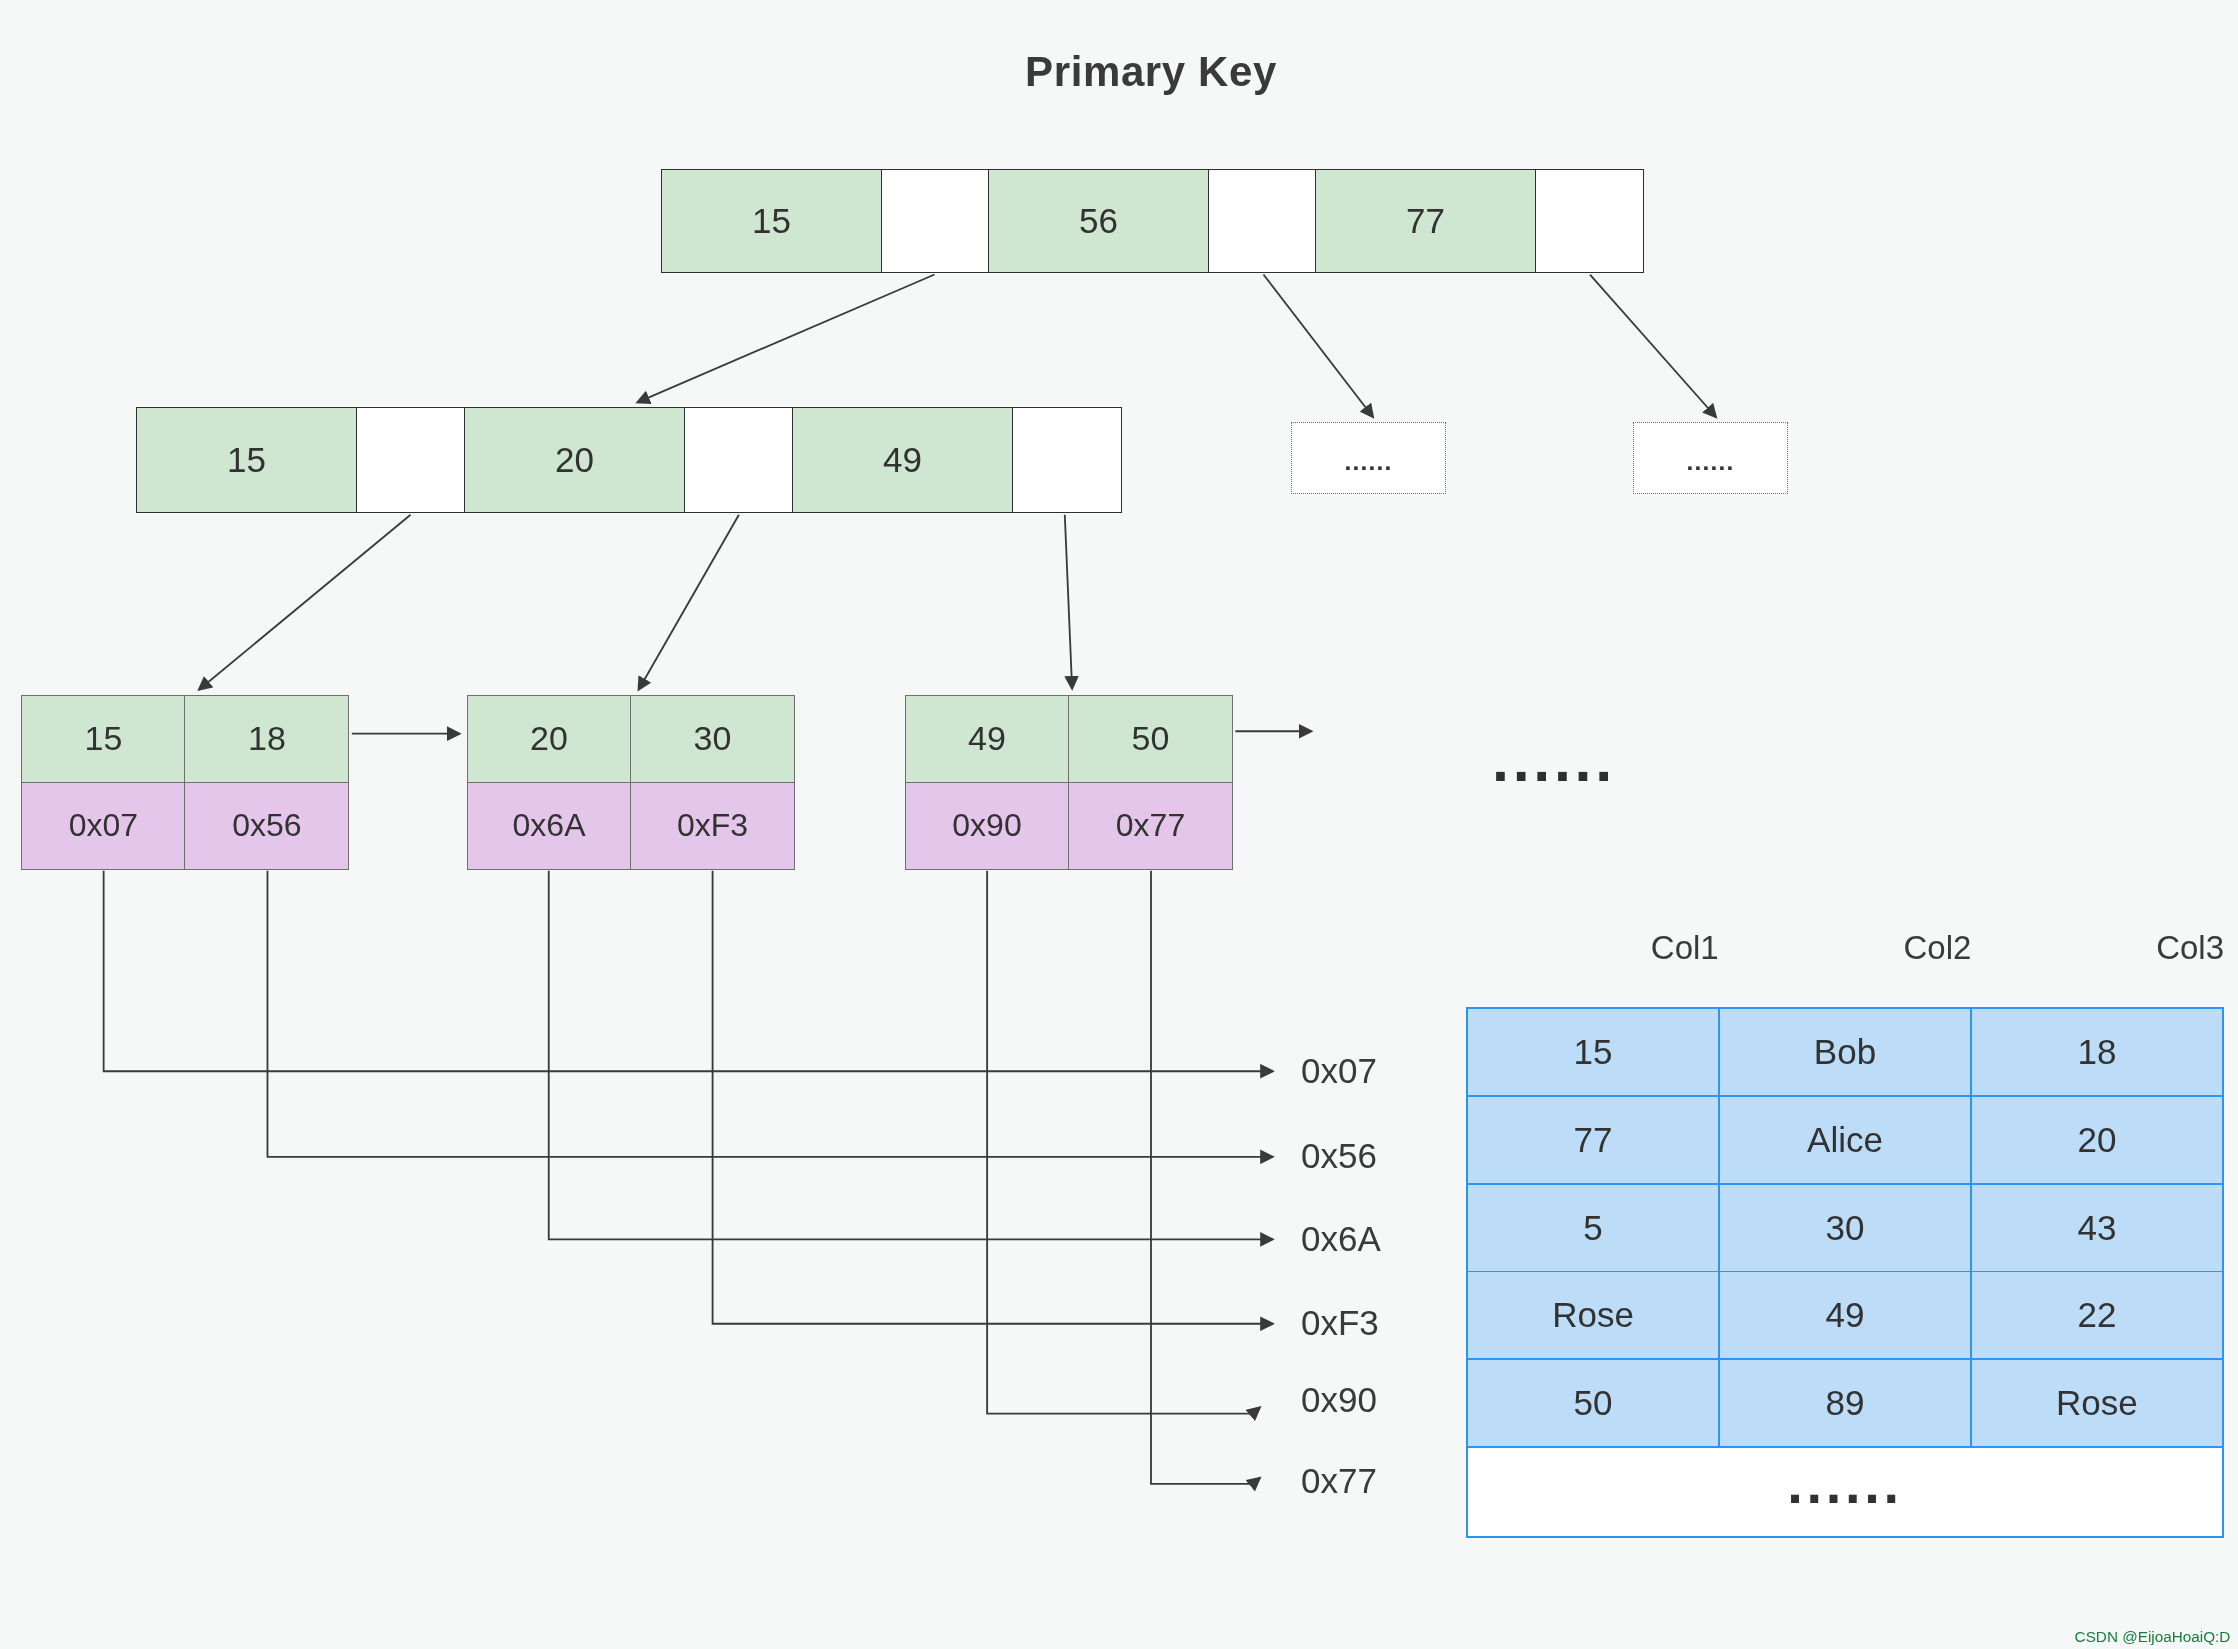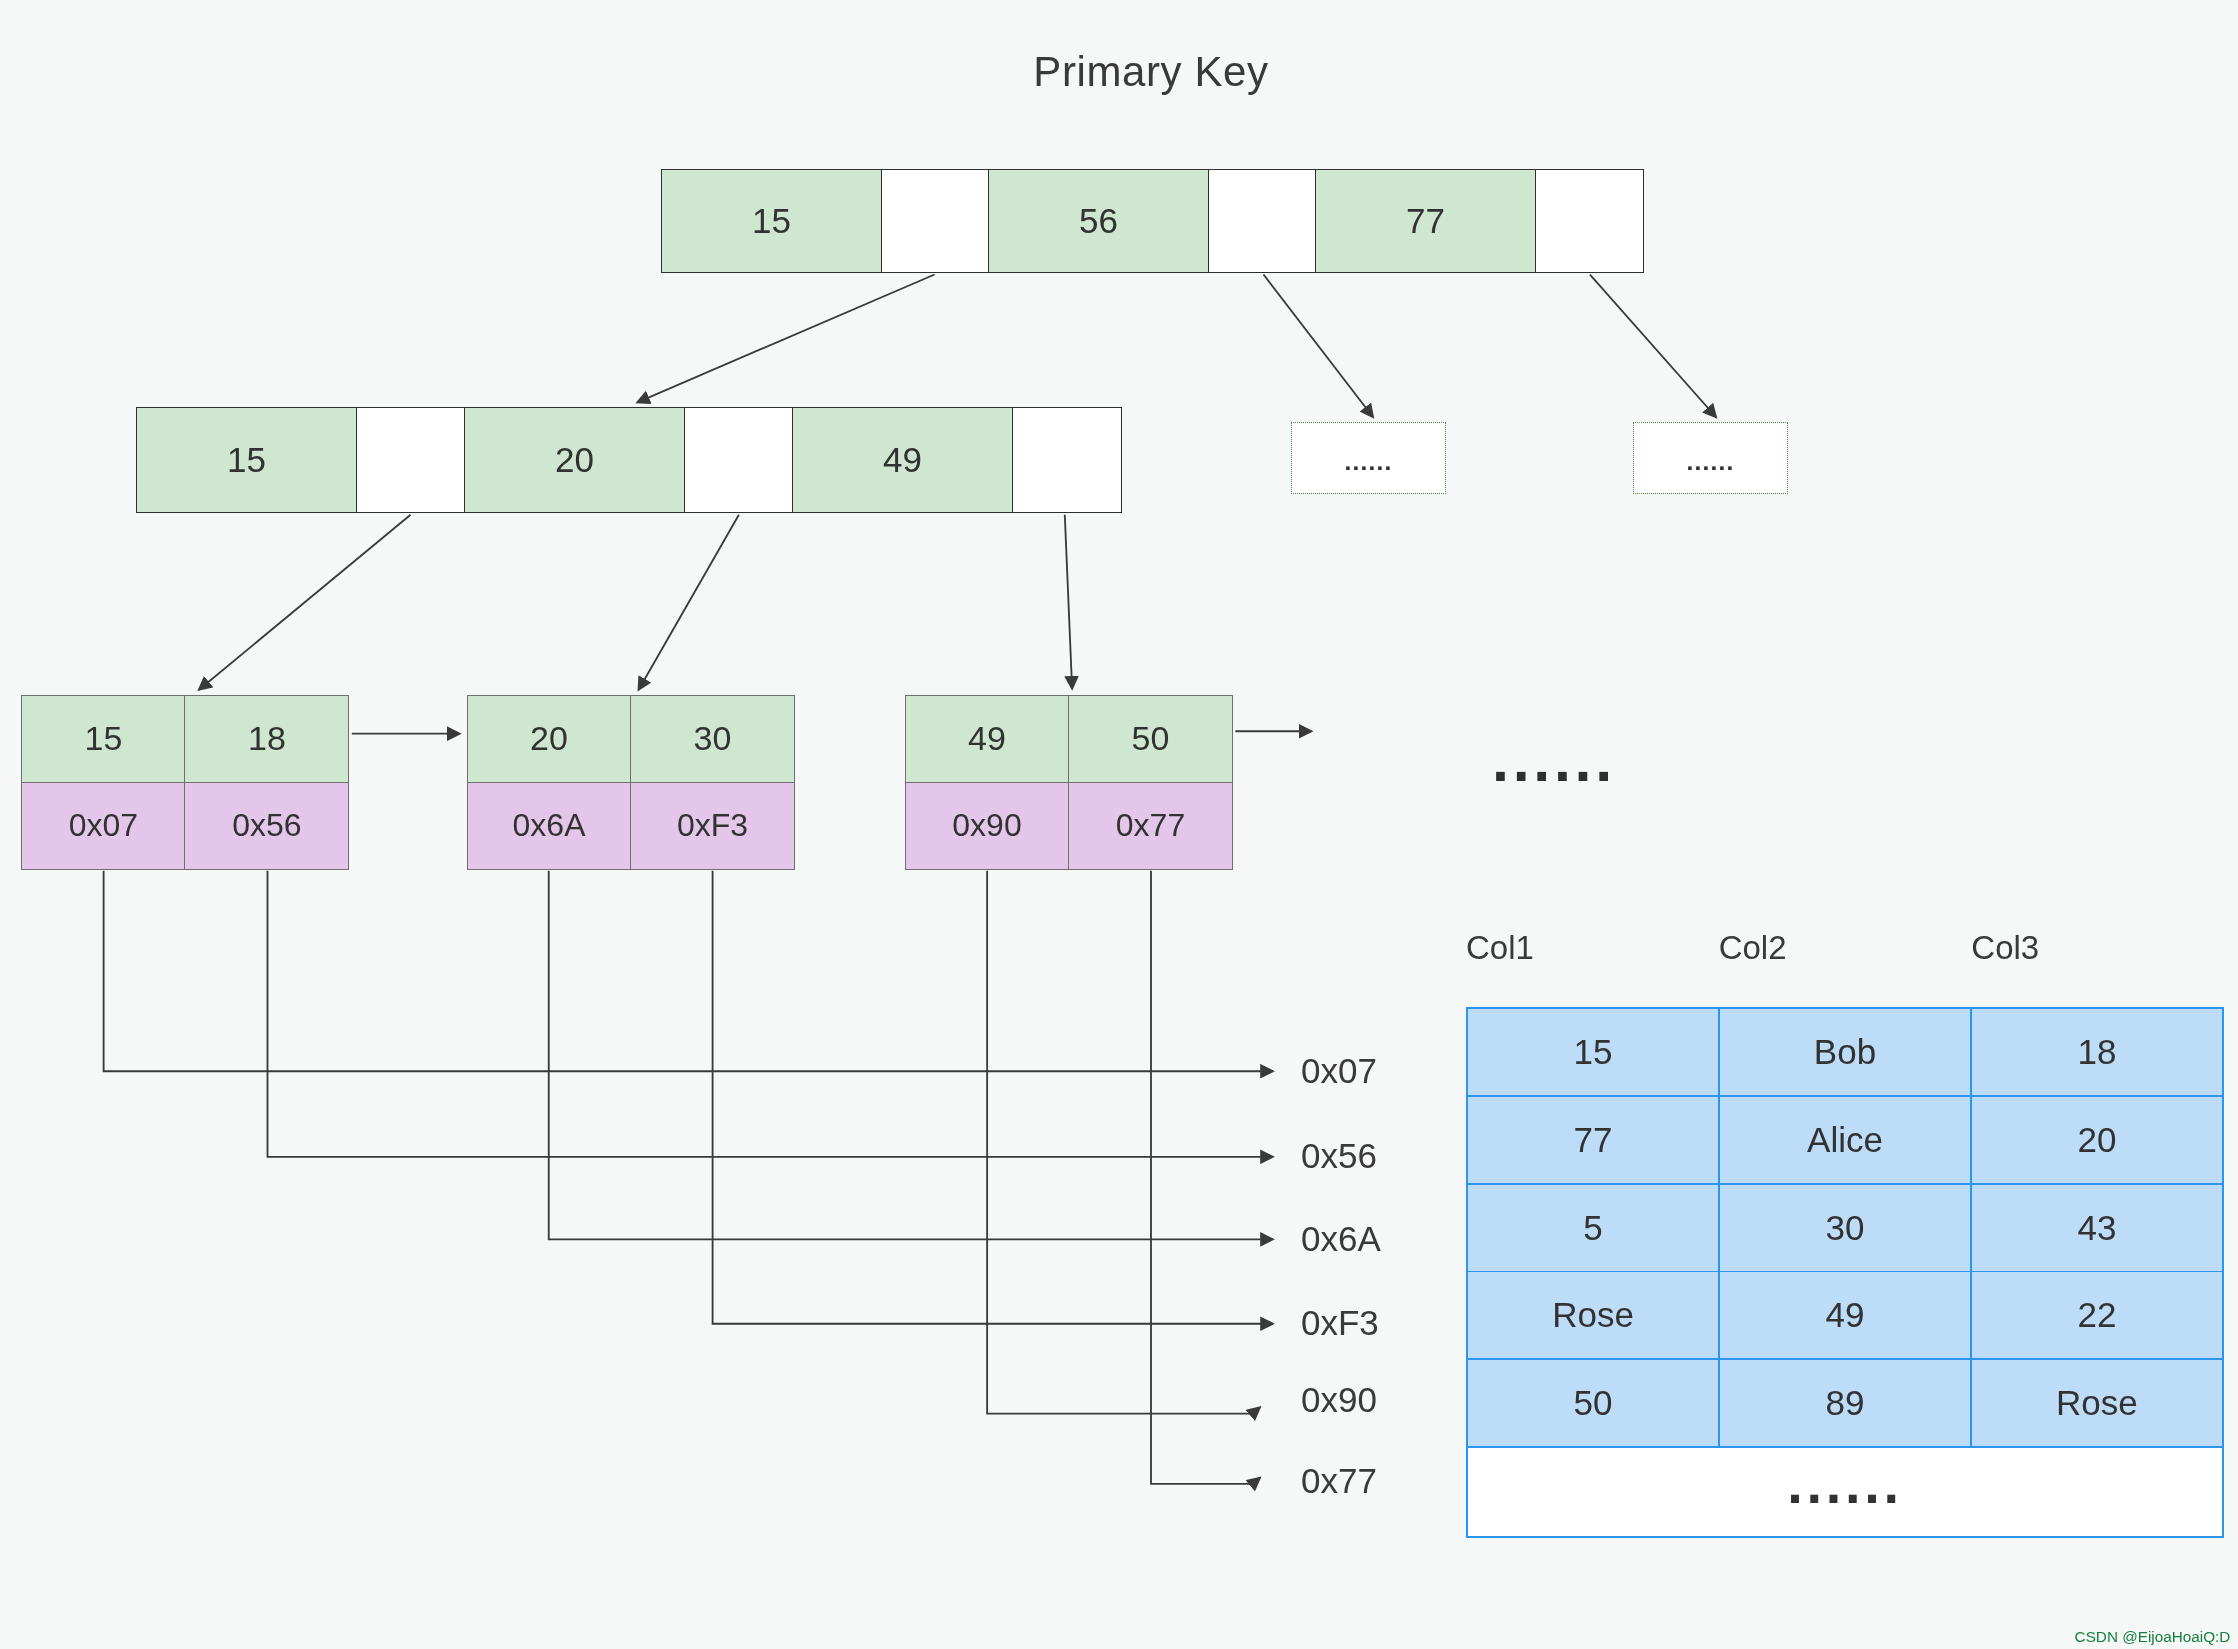--- a/index.html
+++ b/index.html
@@ -5,21 +5,21 @@
   html,body{margin:0;padding:0;background:#f6f7f7;}
   .stage{
     position:relative;width:2239px;height:1649px;overflow:hidden;
     background:#f6f7f7;color:#323232;
     font-family:"Liberation Sans","DejaVu Sans",sans-serif;
   }
   .conn{position:absolute;left:0;top:0;pointer-events:none;}
 
   .title{
     position:absolute;left:1151px;top:48px;transform:translateX(-50%);
-    font-size:42px;font-weight:400;color:#3a3a3a;letter-spacing:0.6px;white-space:nowrap;
+    font-size:42px;font-weight:700;color:#3a3a3a;letter-spacing:0.6px;white-space:nowrap;
   }
 
   
   .node{position:absolute;display:flex;border:1.2px solid #2f2f2f;background:#fff;box-sizing:border-box;}
   .ncell{
     box-sizing:border-box;border-right:1.2px solid #2f2f2f;
     display:flex;align-items:center;justify-content:center;
     font-size:35px;color:#323232;background:#fff;
   }
   .ncell:last-child{border-right:none;}
@@ -52,21 +52,21 @@
     position:absolute;font-size:61px;font-weight:900;color:#2f2f2f;
     letter-spacing:3.7px;line-height:61px;white-space:nowrap;
   }
 
   .addr-label{
     position:absolute;left:1301px;width:135px;font-size:35px;color:#3a3a3a;white-space:nowrap;
   }
 
   
   .tbl-headers{position:absolute;left:1466px;top:929px;width:758px;display:flex;}
-  .tbl-headers span{width:253px;text-align:left;font-size:33px;color:#3a3a3a;}
+  .tbl-headers span{width:253px;text-align:right;font-size:33px;color:#3a3a3a;}
   .dtable{
     position:absolute;left:1466px;top:1007px;width:758px;box-sizing:border-box;
     background:#2b95ef;border:2.4px solid #2b95ef;
     display:grid;grid-template-columns:1fr 1fr 1fr;grid-gap:1.8px;
   }
   .tcell{
     background:#bcdcf7;height:86px;display:flex;align-items:center;justify-content:center;
     font-size:35px;color:#323232;
   }
   .tcell.ellipsis-row{

